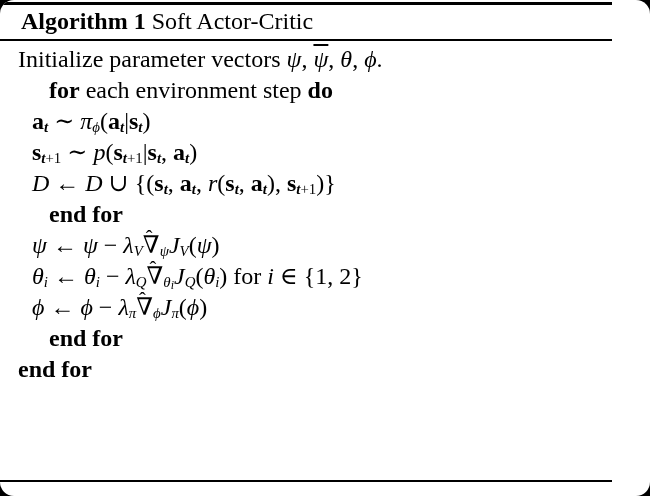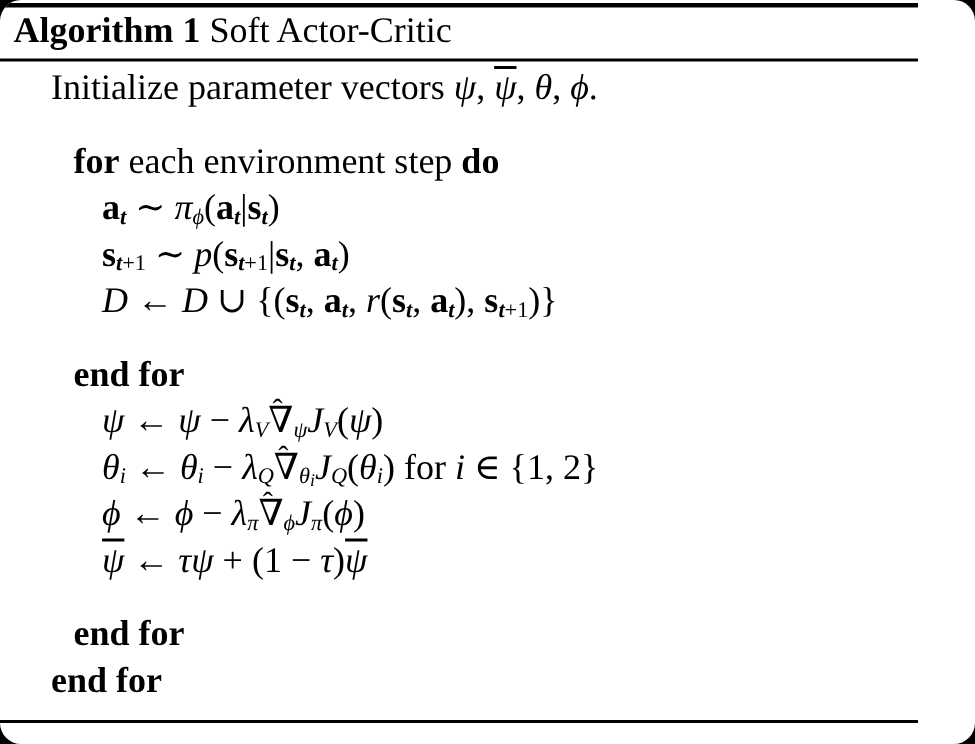--- a/index.html
+++ b/index.html
@@ -27,37 +27,37 @@
   .rule-bottom { top: 480px; width: 612px; height: 2px; }
 
   .algo-header {
     position: absolute;
     top: 6px;
     left: 9px;
     font-size: 24px;
     line-height: 30px;
     white-space: nowrap;
   }
-  .algo-header .bf { font-weight: bold; }
+  .algo-header .bf { font-weight: bold; margin-left: 12px; }
 
   .algo-body {
     position: absolute;
     top: 44px;
     left: 0;
     right: 0;
   }
   .line {
     font-size: 24px;
     line-height: 31px;
     height: 31px;
     white-space: nowrap;
   }
-  .ind0 { padding-left: 34px; }
-  .ind1 { padding-left: 49px; margin-top: 18px; }
-  .ind2 { padding-left: 68px; }
+  .ind0 { padding-left: 18px; }
+  .ind1 { padding-left: 49px; }
+  .ind2 { padding-left: 32px; }
 
   .tok.rm  { font-style: normal; font-weight: normal; }
   .tok.bf  { font-weight: bold; }
   .tok.it  { font-style: italic; }
   .tok.mbf { font-weight: bold; font-style: normal; }
   .tok.cal { font-style: italic; }
 
   .tok.bar { text-decoration: overline; text-decoration-thickness: 1.5px; }
 
   .tok.hat { position: relative; display: inline-block; }
@@ -94,19 +94,18 @@
   <div class="algo-body">
       <div class="line ind0"><span class="tok rm">Initialize parameter vectors </span><span class="tok it">ψ</span><span class="tok rm">, </span><span class="tok it bar">ψ</span><span class="tok rm">, </span><span class="tok it">θ</span><span class="tok rm">, </span><span class="tok it">ϕ</span><span class="tok rm">.</span></div>
       <div class="line ind1"><span class="tok bf">for</span><span class="tok rm"> each environment step </span><span class="tok bf">do</span></div>
       <div class="line ind2"><span class="tok mbf">a<span class="subsc"><span class="tok it">t</span></span></span><span class="tok rm"> ∼ </span><span class="tok it">π<span class="subsc"><span class="tok it">ϕ</span></span></span><span class="tok rm">(</span><span class="tok mbf">a<span class="subsc"><span class="tok it">t</span></span></span><span class="tok rm">|</span><span class="tok mbf">s<span class="subsc"><span class="tok it">t</span></span></span><span class="tok rm">)</span></div>
       <div class="line ind2"><span class="tok mbf">s<span class="subsc"><span class="tok it">t</span><span class="tok rm">+1</span></span></span><span class="tok rm"> ∼ </span><span class="tok it">p</span><span class="tok rm">(</span><span class="tok mbf">s<span class="subsc"><span class="tok it">t</span><span class="tok rm">+1</span></span></span><span class="tok rm">|</span><span class="tok mbf">s<span class="subsc"><span class="tok it">t</span></span></span><span class="tok rm">, </span><span class="tok mbf">a<span class="subsc"><span class="tok it">t</span></span></span><span class="tok rm">)</span></div>
       <div class="line ind2"><span class="tok cal">D</span><span class="tok rm"> ← </span><span class="tok cal">D</span><span class="tok rm"> ∪ {(</span><span class="tok mbf">s<span class="subsc"><span class="tok it">t</span></span></span><span class="tok rm">, </span><span class="tok mbf">a<span class="subsc"><span class="tok it">t</span></span></span><span class="tok rm">, </span><span class="tok it">r</span><span class="tok rm">(</span><span class="tok mbf">s<span class="subsc"><span class="tok it">t</span></span></span><span class="tok rm">, </span><span class="tok mbf">a<span class="subsc"><span class="tok it">t</span></span></span><span class="tok rm">), </span><span class="tok mbf">s<span class="subsc"><span class="tok it">t</span><span class="tok rm">+1</span></span></span><span class="tok rm">)}</span></div>
       <div class="line ind1"><span class="tok bf">end for</span></div>
       <div class="line ind2"><span class="tok it">ψ</span><span class="tok rm"> ← </span><span class="tok it">ψ</span><span class="tok rm"> − </span><span class="tok it">λ<span class="subsc"><span class="tok it">V</span></span></span><span class="tok rm hat">∇<span class="hat-mark">ˆ</span><span class="subsc"><span class="tok it">ψ</span></span></span><span class="tok it">J<span class="subsc"><span class="tok it">V</span></span></span><span class="tok rm">(</span><span class="tok it">ψ</span><span class="tok rm">)</span></div>
       <div class="line ind2"><span class="tok it">θ<span class="subsc"><span class="tok it">i</span></span></span><span class="tok rm"> ← </span><span class="tok it">θ<span class="subsc"><span class="tok it">i</span></span></span><span class="tok rm"> − </span><span class="tok it">λ<span class="subsc"><span class="tok it">Q</span></span></span><span class="tok rm hat">∇<span class="hat-mark">ˆ</span><span class="subsc"><span class="tok it">θ<span class="subsc"><span class="tok it">i</span></span></span></span></span><span class="tok it">J<span class="subsc"><span class="tok it">Q</span></span></span><span class="tok rm">(</span><span class="tok it">θ<span class="subsc"><span class="tok it">i</span></span></span><span class="tok rm">) for </span><span class="tok it">i</span><span class="tok rm"> ∈ {1, 2}</span></div>
       <div class="line ind2"><span class="tok it">ϕ</span><span class="tok rm"> ← </span><span class="tok it">ϕ</span><span class="tok rm"> − </span><span class="tok it">λ<span class="subsc"><span class="tok it">π</span></span></span><span class="tok rm hat">∇<span class="hat-mark">ˆ</span><span class="subsc"><span class="tok it">ϕ</span></span></span><span class="tok it">J<span class="subsc"><span class="tok it">π</span></span></span><span class="tok rm">(</span><span class="tok it">ϕ</span><span class="tok rm">)</span></div>
-      <div class="line ind2"><span class="tok it bar">ψ</span><span class="tok rm"> ← </span><span class="tok it">τ</span><span class="tok it">ψ</span><span class="tok rm"> + (1 − </span><span class="tok it">τ</span><span class="tok rm">)</span><span class="tok it bar">ψ</span></div>
       <div class="line ind1"><span class="tok bf">end for</span></div>
       <div class="line ind0"><span class="tok bf">end for</span></div>
     </div>
 
   <div class="rule rule-bottom"></div>
 </div>
 
 </body></html>

